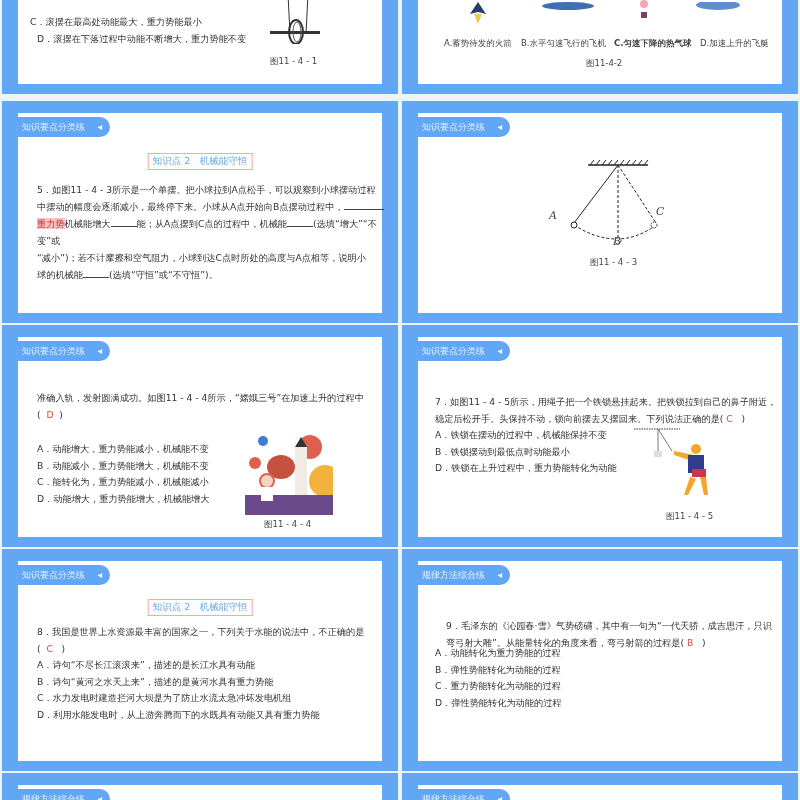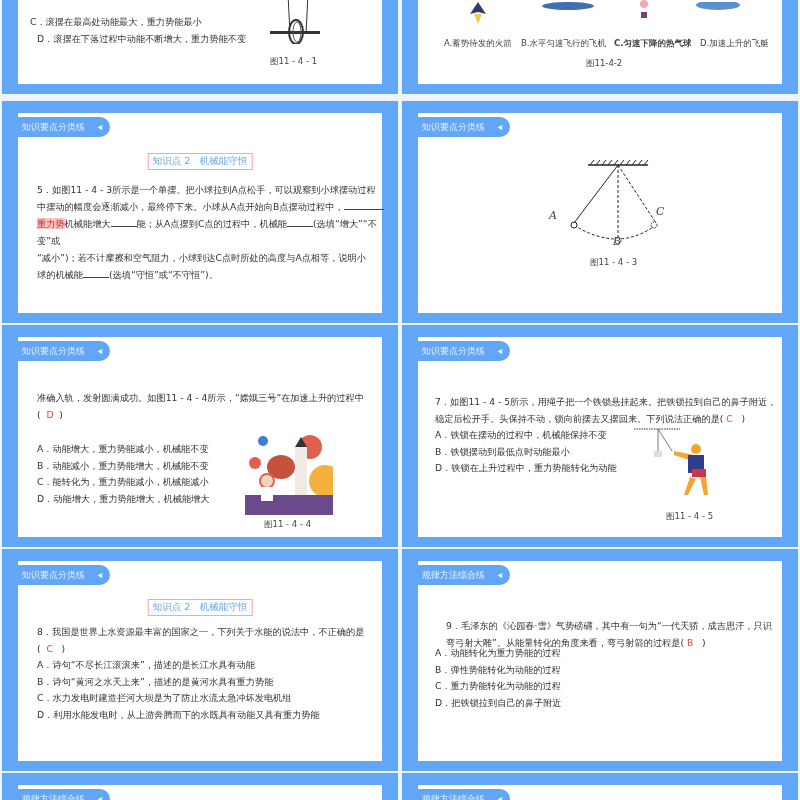--- a/index.html
+++ b/index.html
@@ -197,21 +197,21 @@
   <div class="panel">
     <div class="tab"><span>规律方法综合练</span><span class="arrow">◀</span></div>
     <div class="q" style="left:17px; top:56px; width:352px;margin-left:11px;">
       <div>9．毛泽东的《沁园春·雪》气势磅礴，其中有一句为“一代天骄，成吉思汗，只识</div>
       <div><span>弯弓射大雕”。从能量转化的角度来看，弯弓射箭的过程是(</span> <span class="ans">B</span> &nbsp;&nbsp;)</div>
     </div>
     <div style="position:absolute; left:17px; top:84px;">
       <div class="opt">A．动能转化为重力势能的过程</div>
       <div class="opt">B．弹性势能转化为动能的过程</div>
       <div class="opt">C．重力势能转化为动能的过程</div>
-      <div class="opt">D．把铁锁拉到自己的鼻子附近</div>
+      <div class="opt">D．弹性势能转化为动能的过程</div>
     </div>
   </div>
 </div>
 
 <div class="slide" style="left:2px; top:773px;">
   <div class="panel">
     <div class="tab"><span>规律方法综合练</span><span class="arrow">◀</span></div>
   </div>
 </div>
 

